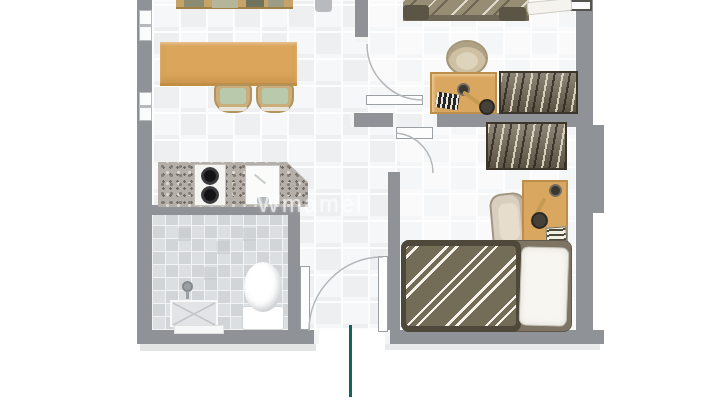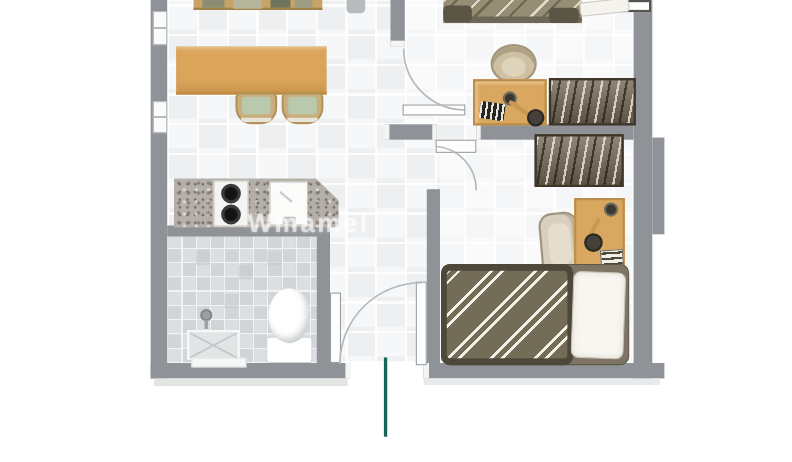--- a/index.html
+++ b/index.html
@@ -28,23 +28,23 @@
     background-size:9px 9px,11px 11px,7px 7px;
     background-position:0 0,4px 5px,2px 2px;}
   .wood{background:#d9a75f;border:2px solid #bd8e49;}
   .wardrobe{background-color:#6f6452;border:2px solid #3c352a;
     background-image:repeating-linear-gradient(100deg,rgba(232,224,206,.85) 0 2px,transparent 2px 7px,rgba(35,30,22,.7) 7px 9px,transparent 9px 15px),
                      linear-gradient(180deg,rgba(255,255,255,.22),rgba(0,0,0,.18));}
   .lamp-head{background:#3a3731;border:2px solid #716c60;border-radius:50%;}
   .lamp-base{background:#45413a;border:2px solid #2c2923;border-radius:50%;}
   .lamp-arm{background:#c79a52;border-radius:2px;}
   .burner{background:#141416;border:3px solid #3a3a3c;border-radius:50%;}
-  .watermark{position:absolute;color:rgba(255,255,255,.55);font-weight:bold;
+  .watermark{position:absolute;color:rgba(255,255,255,.55);font-weight:normal;
     font-size:24px;letter-spacing:2px;text-shadow:0 0 3px rgba(255,255,255,.5);
-    filter:blur(.4px);}
+    filter:blur(.4px);margin-left:32px;}
 </style>
 </head>
 <body>
 
 <div class="canvas">
 
   <div class="abs floor-main" style="left:152px;top:0;width:424px;height:330px;"></div>
   <div class="abs floor-bath" style="left:152px;top:213px;width:148px;height:117px;"></div>
   <div class="abs" style="left:178px;top:228px;width:13px;height:13px;background:#c8cbcd;opacity:.6;"></div>
   <div class="abs" style="left:217px;top:241px;width:13px;height:13px;background:#c8cbcd;opacity:.6;"></div>

